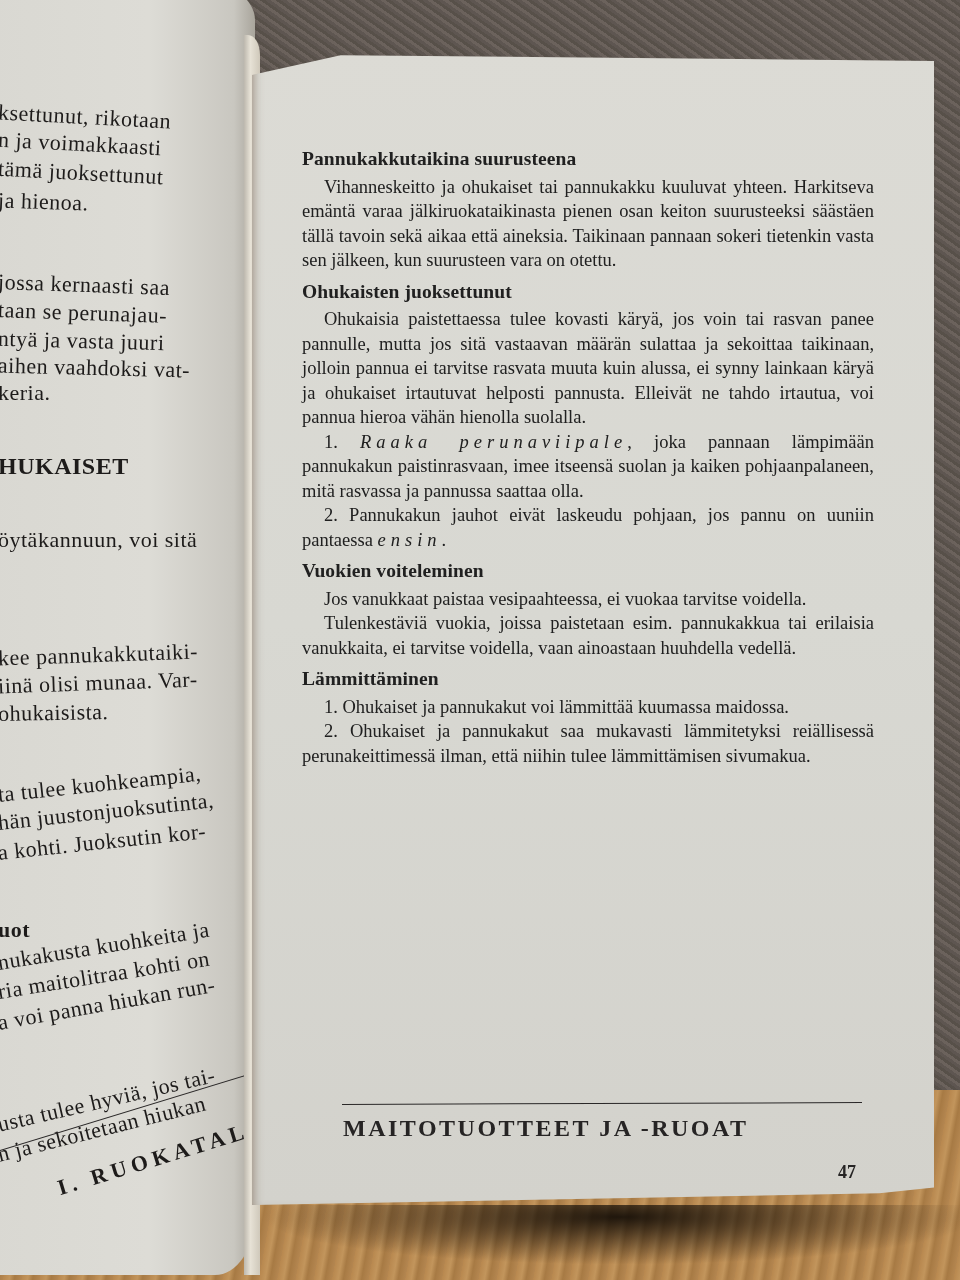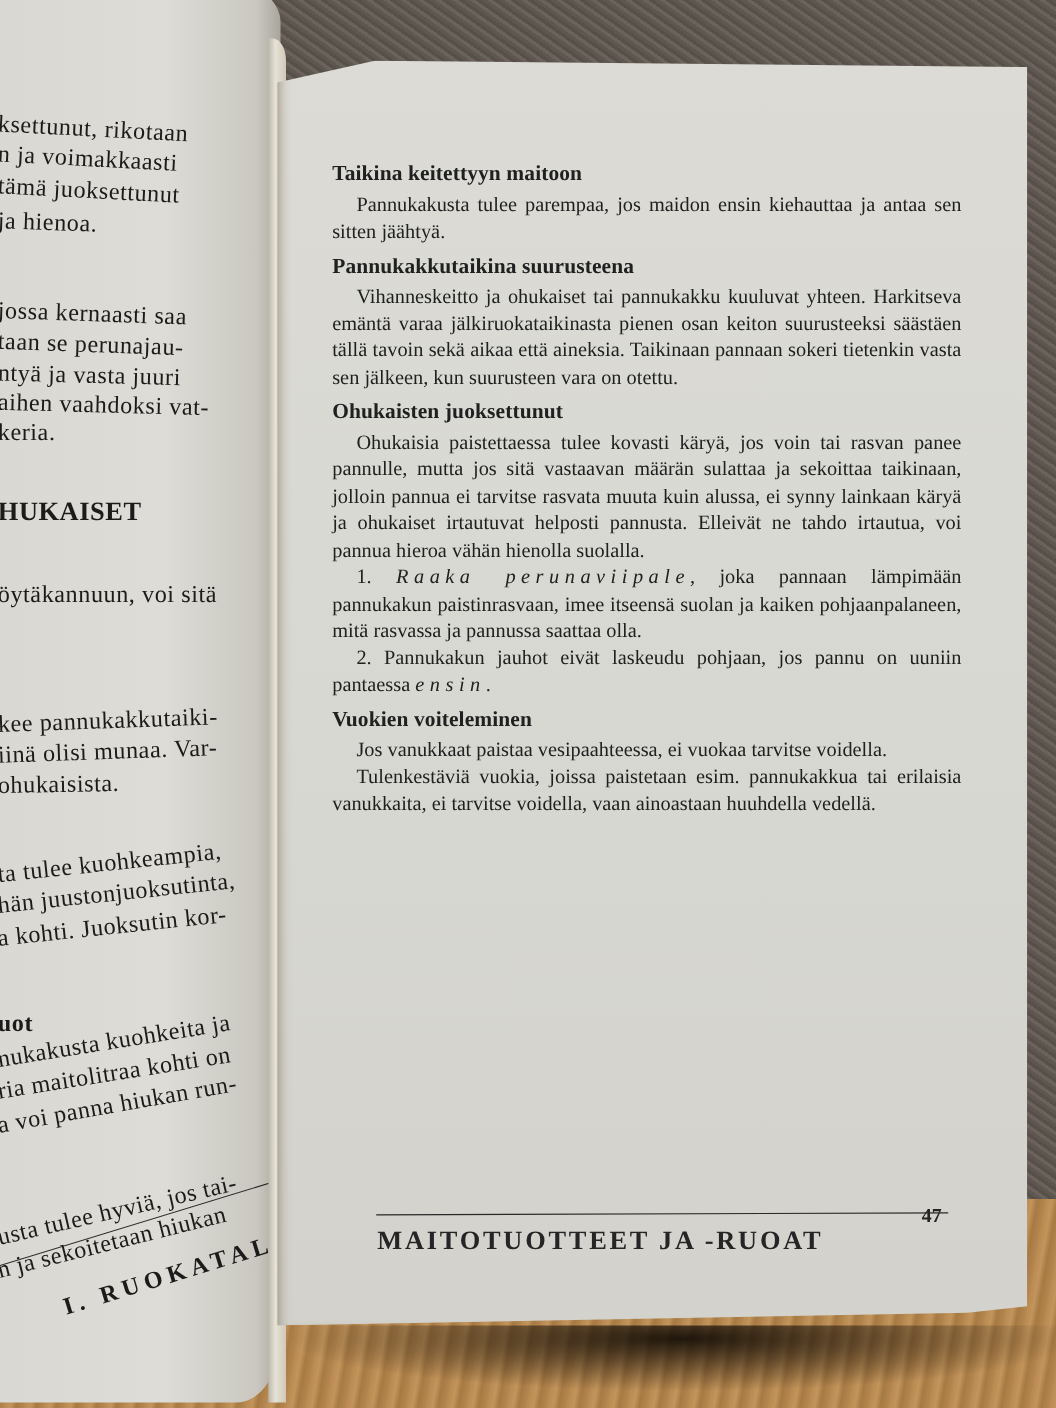--- a/index.html
+++ b/index.html
@@ -46,21 +46,21 @@
   }
   .content {
     position:absolute; left:302px; top:140px; width:572px;
     font-size:18.5px; line-height:24.5px; color:#202020;
   }
   .section-title { font-weight:bold; font-size:19.5px; margin:7px 0 3px 0; letter-spacing:0.1px; }
   .para { text-indent:22px; text-align:justify; margin:0; }
   .spaced { letter-spacing:5px;font-style:italic; }
   .rule { position:absolute; left:342px; top:1103px; width:520px; border-top:1.5px solid #2a2828; transform:rotate(-0.2deg); }
   .running-head { position:absolute; left:343px; top:1115px; font-size:24px; letter-spacing:2.5px; font-weight:bold; color:#262424; }
-  .page-number { position:absolute; left:838px; top:1095px; font-size:18px; font-weight:bold; color:#262424; }
+  .page-number { position:absolute; left:838px; top:1162px; font-size:18px; font-weight:bold; color:#262424; }
   .left-rule { position:absolute; left:0; top:1150px; width:300px; border-top:1.5px solid #2a2828; transform-origin:left center; transform:rotate(-17deg); }
   .left-running-head { position:absolute; left:62px; top:1175px; font-size:22px; font-weight:bold; letter-spacing:5px; transform-origin:left bottom; transform:rotate(-17deg); white-space:nowrap; }
 </style>
 </head>
 <body>
 
 <div class="carpet"></div>
 <div class="table-surface"></div>
 <div class="book-shadow"></div>
 
@@ -92,37 +92,38 @@
   </div>
 </div>
 <div class="left-rule"></div>
 <div class="left-running-head">I. RUOKATALOUS</div>
 <div class="page-left-edge"></div>
 
 <div class="page-right"></div>
 
 <div class="content">
   <div>
-    <div class="section-title">Taikina keitettyyn maitoon</div>
-    <p class="para">Pannukakusta tulee parempaa, jos maidon ensin kiehauttaa ja antaa sen sitten jäähtyä.</p>
-  </div>
-  <div>
     <div class="section-title">Pannukakkutaikina suurusteena</div>
     <p class="para">Vihanneskeitto ja ohukaiset tai pannukakku kuuluvat yhteen. Harkitseva emäntä varaa jälkiruokataikinasta pienen osan keiton suurusteeksi säästäen tällä tavoin sekä aikaa että aineksia. Taikinaan pannaan sokeri tietenkin vasta sen jälkeen, kun suurusteen vara on otettu.</p>
   </div>
   <div>
     <div class="section-title">Ohukaisten juoksettunut</div>
     <p class="para">Ohukaisia paistettaessa tulee kovasti käryä, jos voin tai rasvan panee pannulle, mutta jos sitä vastaavan määrän sulattaa ja sekoittaa taikinaan, jolloin pannua ei tarvitse rasvata muuta kuin alussa, ei synny lainkaan käryä ja ohukaiset irtautuvat helposti pannusta. Elleivät ne tahdo irtautua, voi pannua hieroa vähän hienolla suolalla.</p>
   </div>
   <div>
     <p class="para"><span>1. </span><span class="spaced">Raaka perunaviipale</span><span>, joka pannaan lämpimään pannukakun paistinrasvaan, imee itseensä suolan ja kaiken pohjaanpalaneen, mitä rasvassa ja pannussa saattaa olla.</span></p>
     <p class="para"><span>2. Pannukakun jauhot eivät laskeudu pohjaan, jos pannu on uuniin pantaessa </span><span class="spaced">ensin</span><span>.</span></p>
   </div>
   <div>
     <div class="section-title">Vuokien voiteleminen</div>
     <p class="para">Jos vanukkaat paistaa vesipaahteessa, ei vuokaa tarvitse voidella.</p>
     <p class="para">Tulenkestäviä vuokia, joissa paistetaan esim. pannukakkua tai erilaisia vanukkaita, ei tarvitse voidella, vaan ainoastaan huuhdella vedellä.</p>
   </div>
+  <div>
+    <div class="section-title">Lämmittäminen</div>
+    <p class="para">1. Ohukaiset ja pannukakut voi lämmittää kuumassa maidossa.</p>
+    <p class="para">2. Ohukaiset ja pannukakut saa mukavasti lämmitetyksi reiällisessä perunakeittimessä ilman, että niihin tulee lämmittämisen sivumakua.</p>
+  </div>
 </div>
 
 <div class="rule"></div>
 <div class="running-head">MAITOTUOTTEET JA -RUOAT</div>
 <div class="page-number">47</div>
 
 </body></html>

